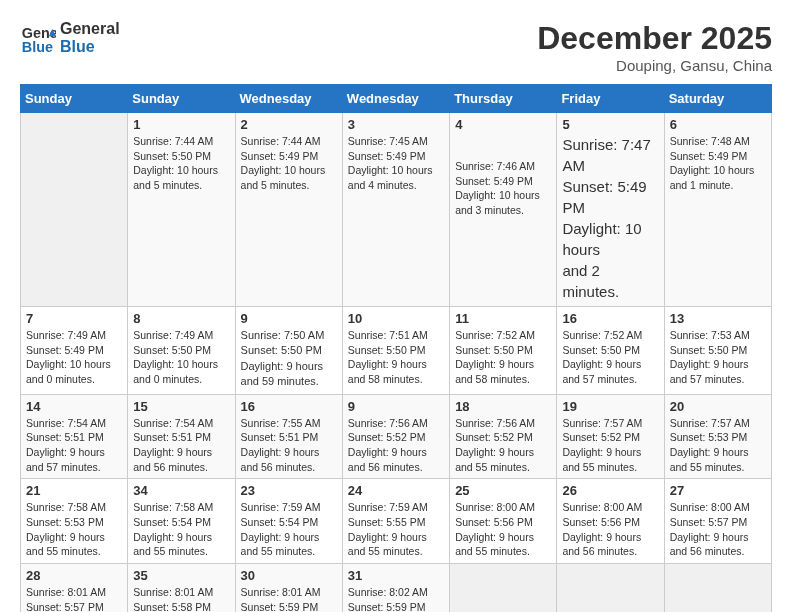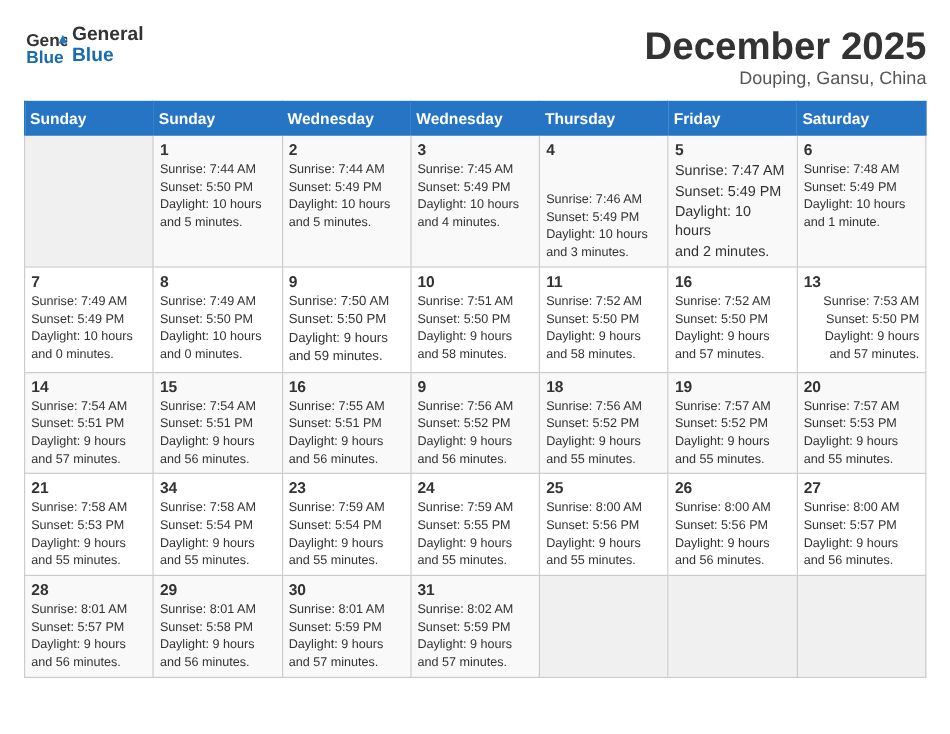--- a/index.html
+++ b/index.html
@@ -141,21 +141,21 @@
         </td>
         <td>
           <span class="day-number">4</span>
           <div class="day-info" style="white-space: pre-line; font-size: 10.5px; margin-top: 27px;">Sunrise: 7:46 AM
 Sunset: 5:49 PM
 Daylight: 10 hours
 and 3 minutes.</div>
         </td>
         <td>
           <span class="day-number">5</span>
-          <div class="day-info" style="white-space: pre-line; font-size: 12px;">Sunrise: 7:47 AM
+          <div class="day-info" style="white-space: pre-line; font-size: 15px;">Sunrise: 7:47 AM
 Sunset: 5:49 PM
 Daylight: 10 hours
 and 2 minutes.</div>
         </td>
         <td>
           <span class="day-number">6</span>
           <div class="day-info" style="white-space: pre-line; font-size: 10.5px;">Sunrise: 7:48 AM
 Sunset: 5:49 PM
 Daylight: 10 hours
 and 1 minute.</div>
@@ -199,21 +199,21 @@
         </td>
         <td>
           <span class="day-number">16</span>
           <div class="day-info" style="white-space: pre-line; font-size: 10.5px;">Sunrise: 7:52 AM
 Sunset: 5:50 PM
 Daylight: 9 hours
 and 57 minutes.</div>
         </td>
         <td>
           <span class="day-number">13</span>
-          <div class="day-info" style="white-space: pre-line; font-size: 10.5px; text-align: right;">Sunrise: 7:53 AM
+          <div class="day-info" style="white-space: pre-line; font-size: 10.5px;">Sunrise: 7:53 AM
 Sunset: 5:50 PM
 Daylight: 9 hours
 and 57 minutes.</div>
         </td>
       </tr>
       <tr>
         <td>
           <span class="day-number">14</span>
           <div class="day-info" style="white-space: pre-line; font-size: 10.5px;">Sunrise: 7:54 AM
 Sunset: 5:51 PM
@@ -316,21 +316,21 @@
       </tr>
       <tr>
         <td>
           <span class="day-number">28</span>
           <div class="day-info" style="white-space: pre-line; font-size: 10.5px;">Sunrise: 8:01 AM
 Sunset: 5:57 PM
 Daylight: 9 hours
 and 56 minutes.</div>
         </td>
         <td>
-          <span class="day-number">29</span>
+          <span class="day-number">35</span>
           <div class="day-info" style="white-space: pre-line; font-size: 10.5px;">Sunrise: 8:01 AM
 Sunset: 5:58 PM
 Daylight: 9 hours
 and 56 minutes.</div>
         </td>
         <td>
           <span class="day-number">30</span>
           <div class="day-info" style="white-space: pre-line; font-size: 10.5px;">Sunrise: 8:01 AM
 Sunset: 5:59 PM
 Daylight: 9 hours

